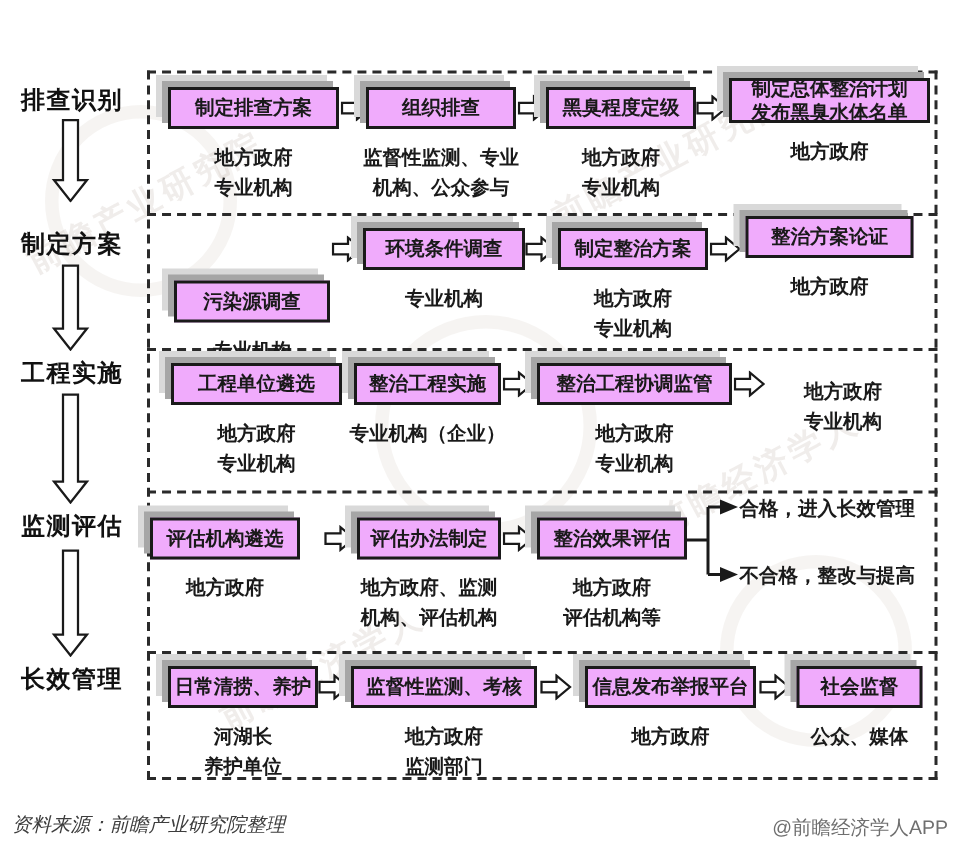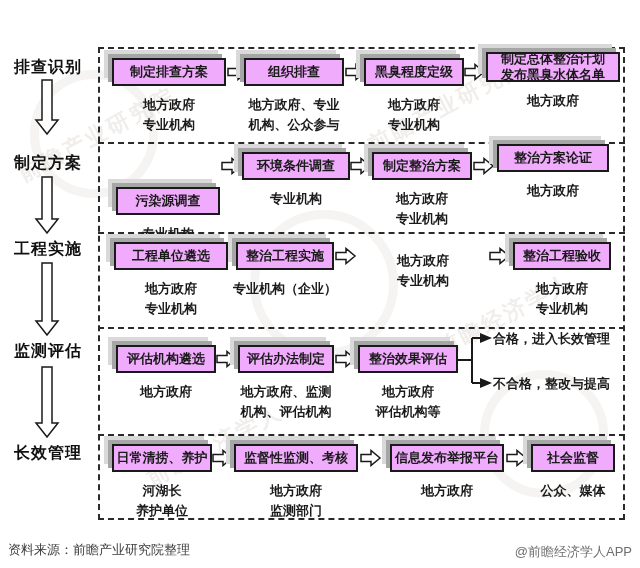--- a/index.html
+++ b/index.html
@@ -17,21 +17,21 @@
   .sbox{width:100%;box-sizing:border-box;background:#f0abfc;border:2px solid #1a1a1a;
         box-shadow:-4px -4px 0 0 #a6a6a6,-8px -8px 0 0 #d9d9d9;
         display:flex;align-items:center;justify-content:center;
         font-size:13px;font-weight:bold;text-align:center;line-height:1.25;
         white-space:pre-line;word-break:keep-all;}
   .h28{height:28px;} .h46{height:30px;}
   .sub{margin-top:9px;font-size:13px;font-weight:bold;text-align:center;
        line-height:1.5;white-space:pre-line;word-break:keep-all;width:230%;}
   .harrow{position:absolute;}
   .outcome{position:absolute;font-size:13px;font-weight:bold;white-space:nowrap;word-break:keep-all;text-align:center;}
-  .source{position:absolute;left:8px;top:541px;font-size:13px;color:#3d3d3d;}
+  .source{position:absolute;left:8px;top:541px;font-size:13px;color:#3d3d3d;font-style:italic;}
   .credit{position:absolute;right:8px;top:543px;font-size:13px;color:#6f6f6f;}
   .wm{position:absolute;font-size:22px;font-weight:bold;letter-spacing:3px;
       color:rgba(150,130,110,0.14);transform:rotate(-28deg);white-space:nowrap;pointer-events:none;}
   .wmc{position:absolute;border:9px solid rgba(170,150,130,0.10);border-radius:50%;pointer-events:none;}
 </style>
 </head>
 <body>
 
 <div class="page">
 
@@ -72,21 +72,21 @@
   <div class="col" style="left:112px;top:58px;width:114px;">
     <div class="sbox h28">制定排查方案</div>
     <div class="sub">地方政府
 专业机构</div>
   </div>
   <svg class="harrow" style="left:227px;top:63px;" width="22" height="18" viewBox="0 0 22 18">
     <path d="M1,5.5 H11 V1.5 L20,9 L11,16.5 V12.5 H1 Z" fill="#fff" stroke="#1a1a1a" stroke-width="1.5"></path>
   </svg>
   <div class="col" style="left:244px;top:58px;width:100px;">
     <div class="sbox h28">组织排查</div>
-    <div class="sub">地方政府、专业
+    <div class="sub">监督性监测、专业
 机构、公众参与</div>
   </div>
   <svg class="harrow" style="left:345px;top:63px;" width="22" height="18" viewBox="0 0 22 18">
     <path d="M1,5.5 H11 V1.5 L20,9 L11,16.5 V12.5 H1 Z" fill="#fff" stroke="#1a1a1a" stroke-width="1.5"></path>
   </svg>
   <div class="col" style="left:364px;top:58px;width:100px;">
     <div class="sbox h28">黑臭程度定级</div>
     <div class="sub">地方政府
 专业机构</div>
   </div>
@@ -135,33 +135,33 @@
     <path d="M1,5.5 H11 V1.5 L20,9 L11,16.5 V12.5 H1 Z" fill="#fff" stroke="#1a1a1a" stroke-width="1.5"></path>
   </svg>
   <div class="col" style="left:236px;top:242px;width:98px;">
     <div class="sbox h28">整治工程实施</div>
     <div class="sub">专业机构（企业）</div>
   </div>
   <svg class="harrow" style="left:335px;top:247px;" width="22" height="18" viewBox="0 0 22 18">
     <path d="M1,5.5 H11 V1.5 L20,9 L11,16.5 V12.5 H1 Z" fill="#fff" stroke="#1a1a1a" stroke-width="1.5"></path>
   </svg>
   <div class="col" style="left:358px;top:242px;width:130px;">
+    <div class="sbox h28">整治工程协调监管</div>
     <div class="sub">地方政府
 专业机构</div>
   </div>
   <svg class="harrow" style="left:489px;top:247px;" width="22" height="18" viewBox="0 0 22 18">
     <path d="M1,5.5 H11 V1.5 L20,9 L11,16.5 V12.5 H1 Z" fill="#fff" stroke="#1a1a1a" stroke-width="1.5"></path>
   </svg>
   <div class="col" style="left:513px;top:242px;width:98px;">
-    <div class="sbox h28">整治工程验收</div>
-    <div class="sub">地方政府
-专业机构</div>
-  </div>
-
-  <div class="col" style="left:116px;top:345px;width:100px;">
+    <div class="sub">地方政府
+专业机构</div>
+  </div>
+
+  <div class="col" style="left:100px;top:345px;width:100px;">
     <div class="sbox h28">评估机构遴选</div>
     <div class="sub">地方政府</div>
   </div>
   <svg class="harrow" style="left:216px;top:350px;" width="22" height="18" viewBox="0 0 22 18">
     <path d="M1,5.5 H11 V1.5 L20,9 L11,16.5 V12.5 H1 Z" fill="#fff" stroke="#1a1a1a" stroke-width="1.5"></path>
   </svg>
   <div class="col" style="left:238px;top:345px;width:96px;">
     <div class="sbox h28">评估办法制定</div>
     <div class="sub">地方政府、监测
 机构、评估机构</div>

